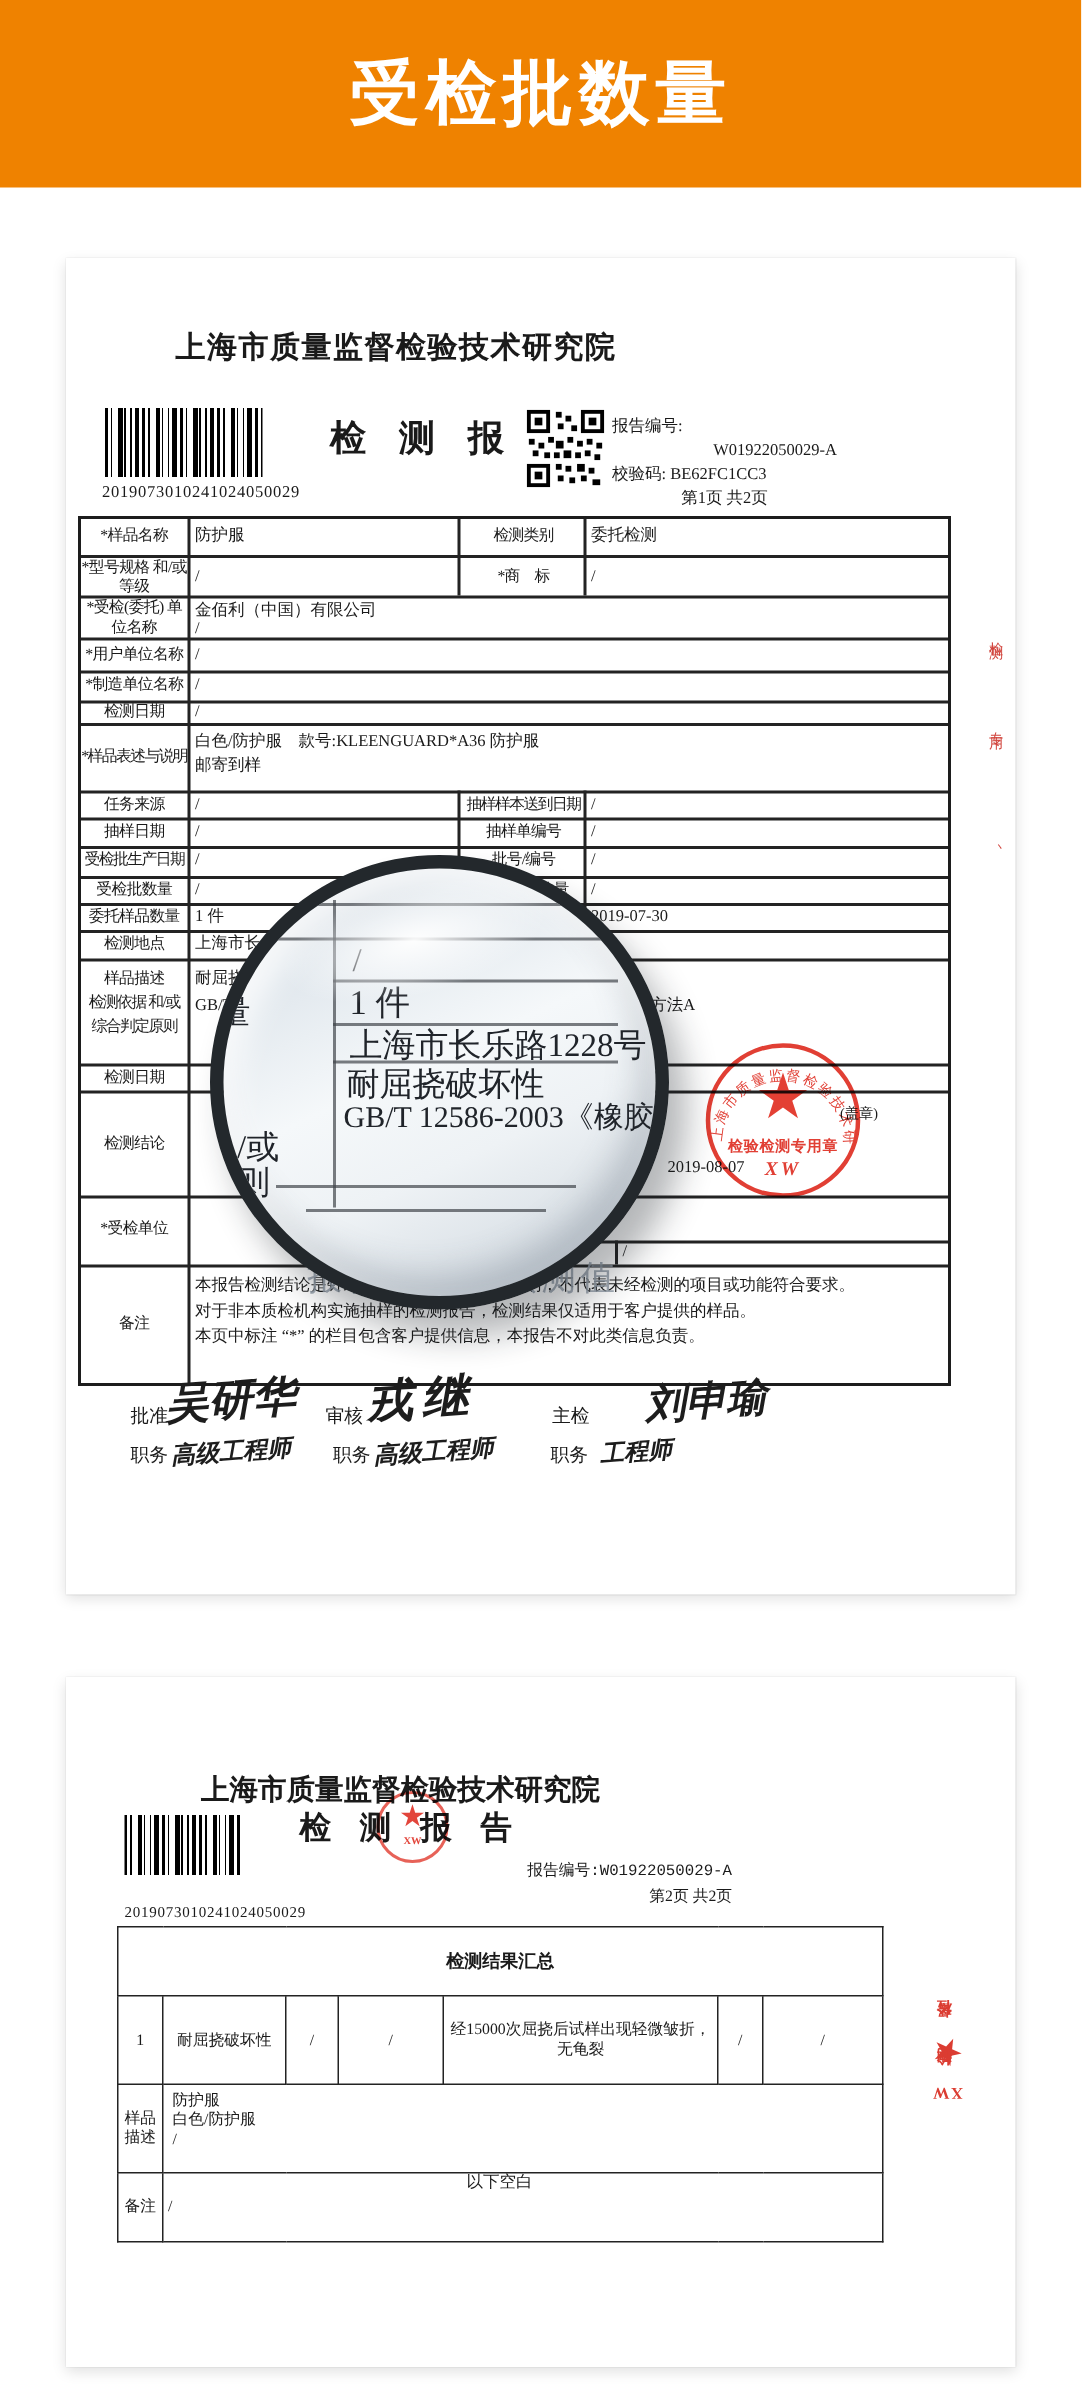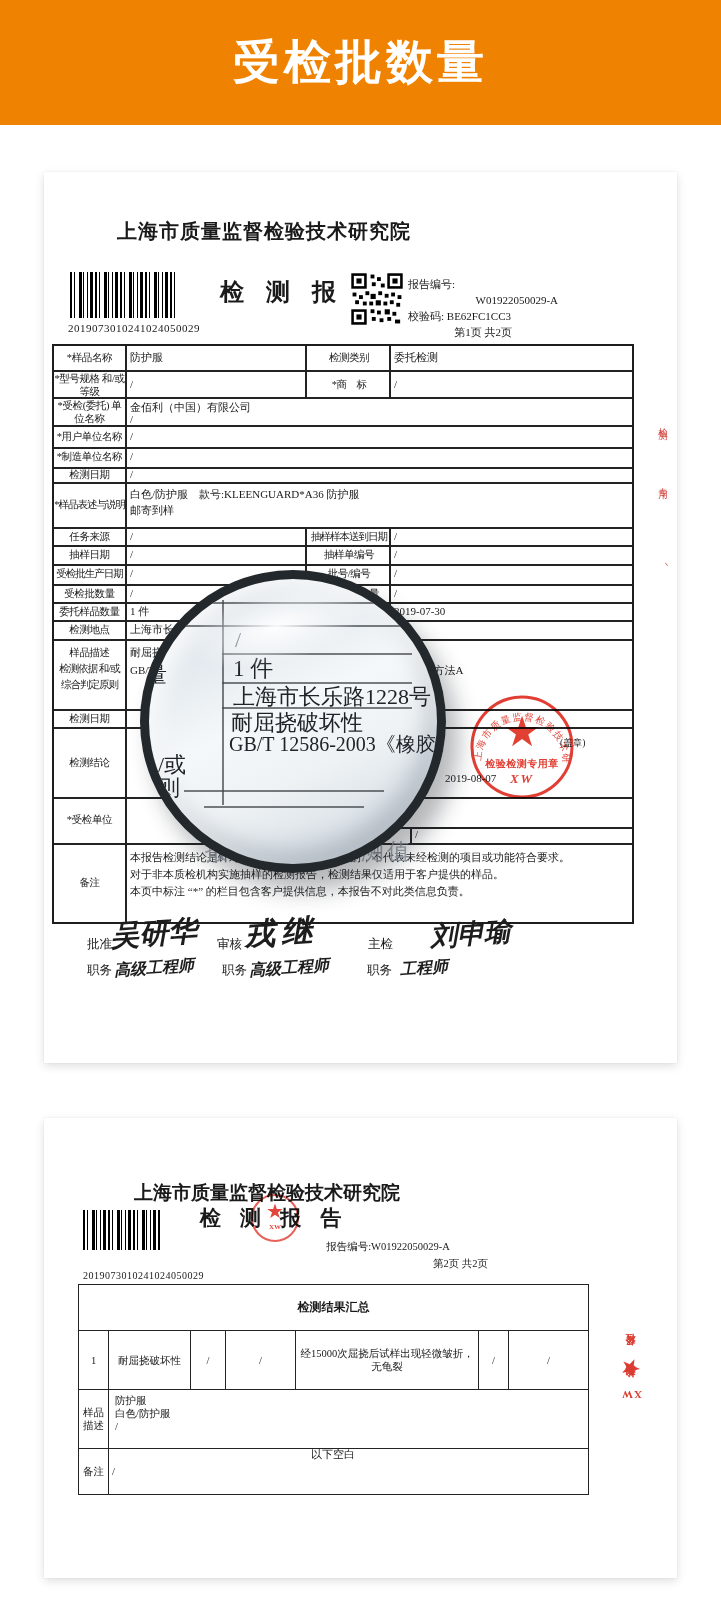--- a/index.html
+++ b/index.html
@@ -301,21 +301,21 @@
     <div class="a c" style="left:0;top:62px;width:446px;font-size:19px;font-weight:bold;">上海市质量监督检验技术研究院</div>
     <div class="a c nw" style="left:0;top:86px;width:460px;font-size:21px;font-weight:bold;letter-spacing:7px;">检 测 报 告</div>
 
     <div id="mini-stamp">
       <div class="star">★</div>
       <div class="xw">XW</div>
     </div>
 
     <div class="barcode" style="left:39px;top:92px;width:77px;height:40px;"></div>
 
-    <div class="a" style="left:244px;top:122px;width:200px;text-align:center;font-size:10.5px;">报告编号:W01922050029-A</div>
+    <div class="a" style="left:244px;top:122px;width:200px;text-align:right;font-size:10.5px;font-family:Liberation Mono, monospace;">报告编号:W01922050029-A</div>
     <div class="a" style="left:244px;top:139px;width:200px;text-align:right;font-size:10.5px;">第2页 共2页</div>
     <div class="a" style="left:39px;top:152px;font-size:10px;letter-spacing:.5px;">2019073010241024050029</div>
 
     <div id="t2">
       <table class="t2">
         <colgroup>
             <col style="width:30px">
             <col style="width:82px">
             <col style="width:35px">
             <col style="width:70px">

